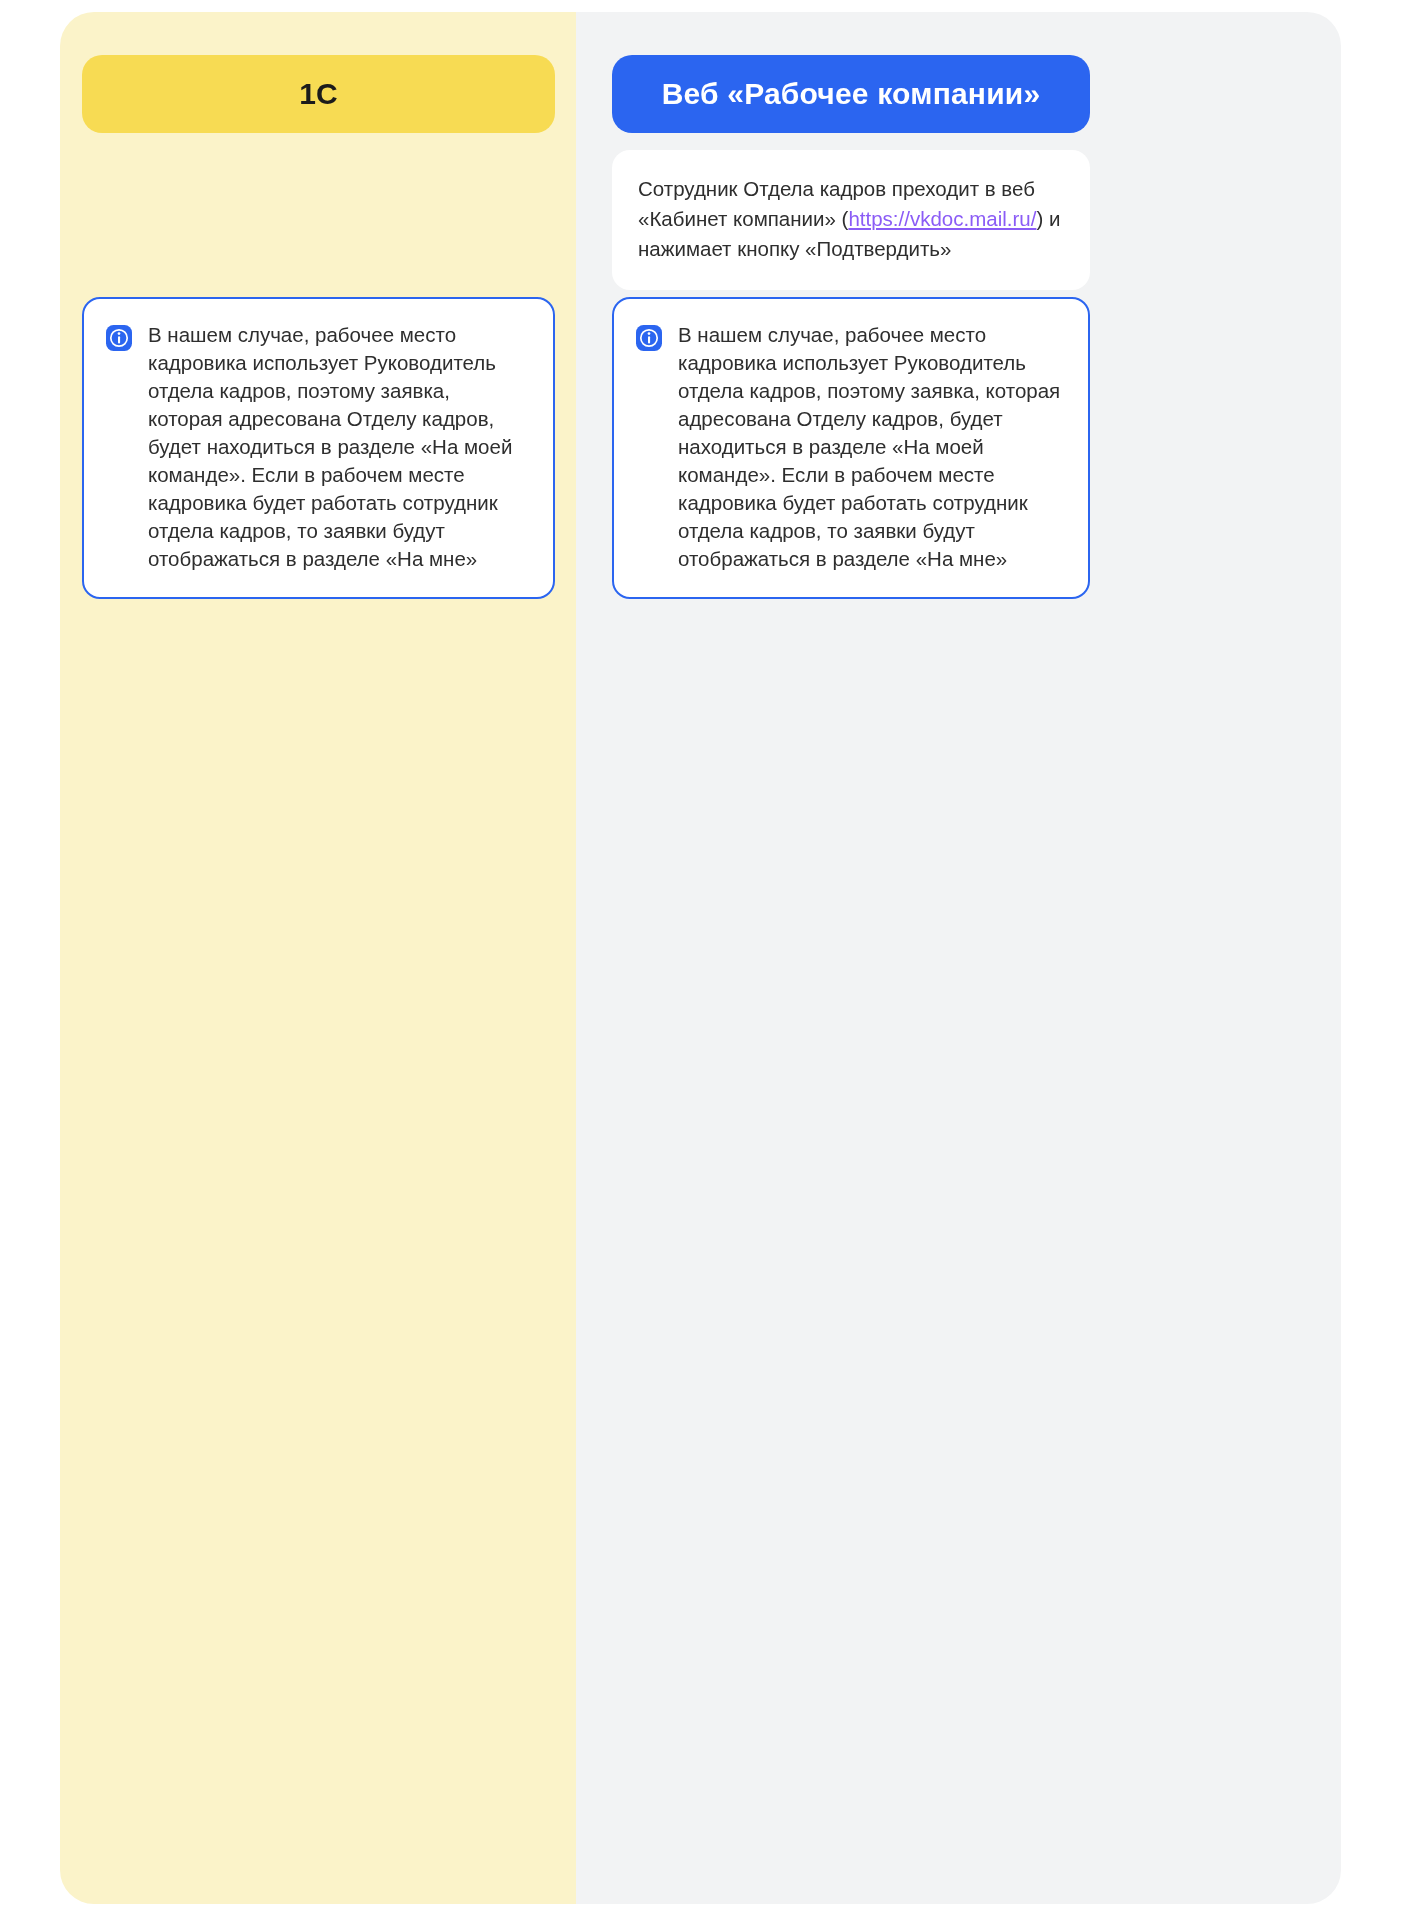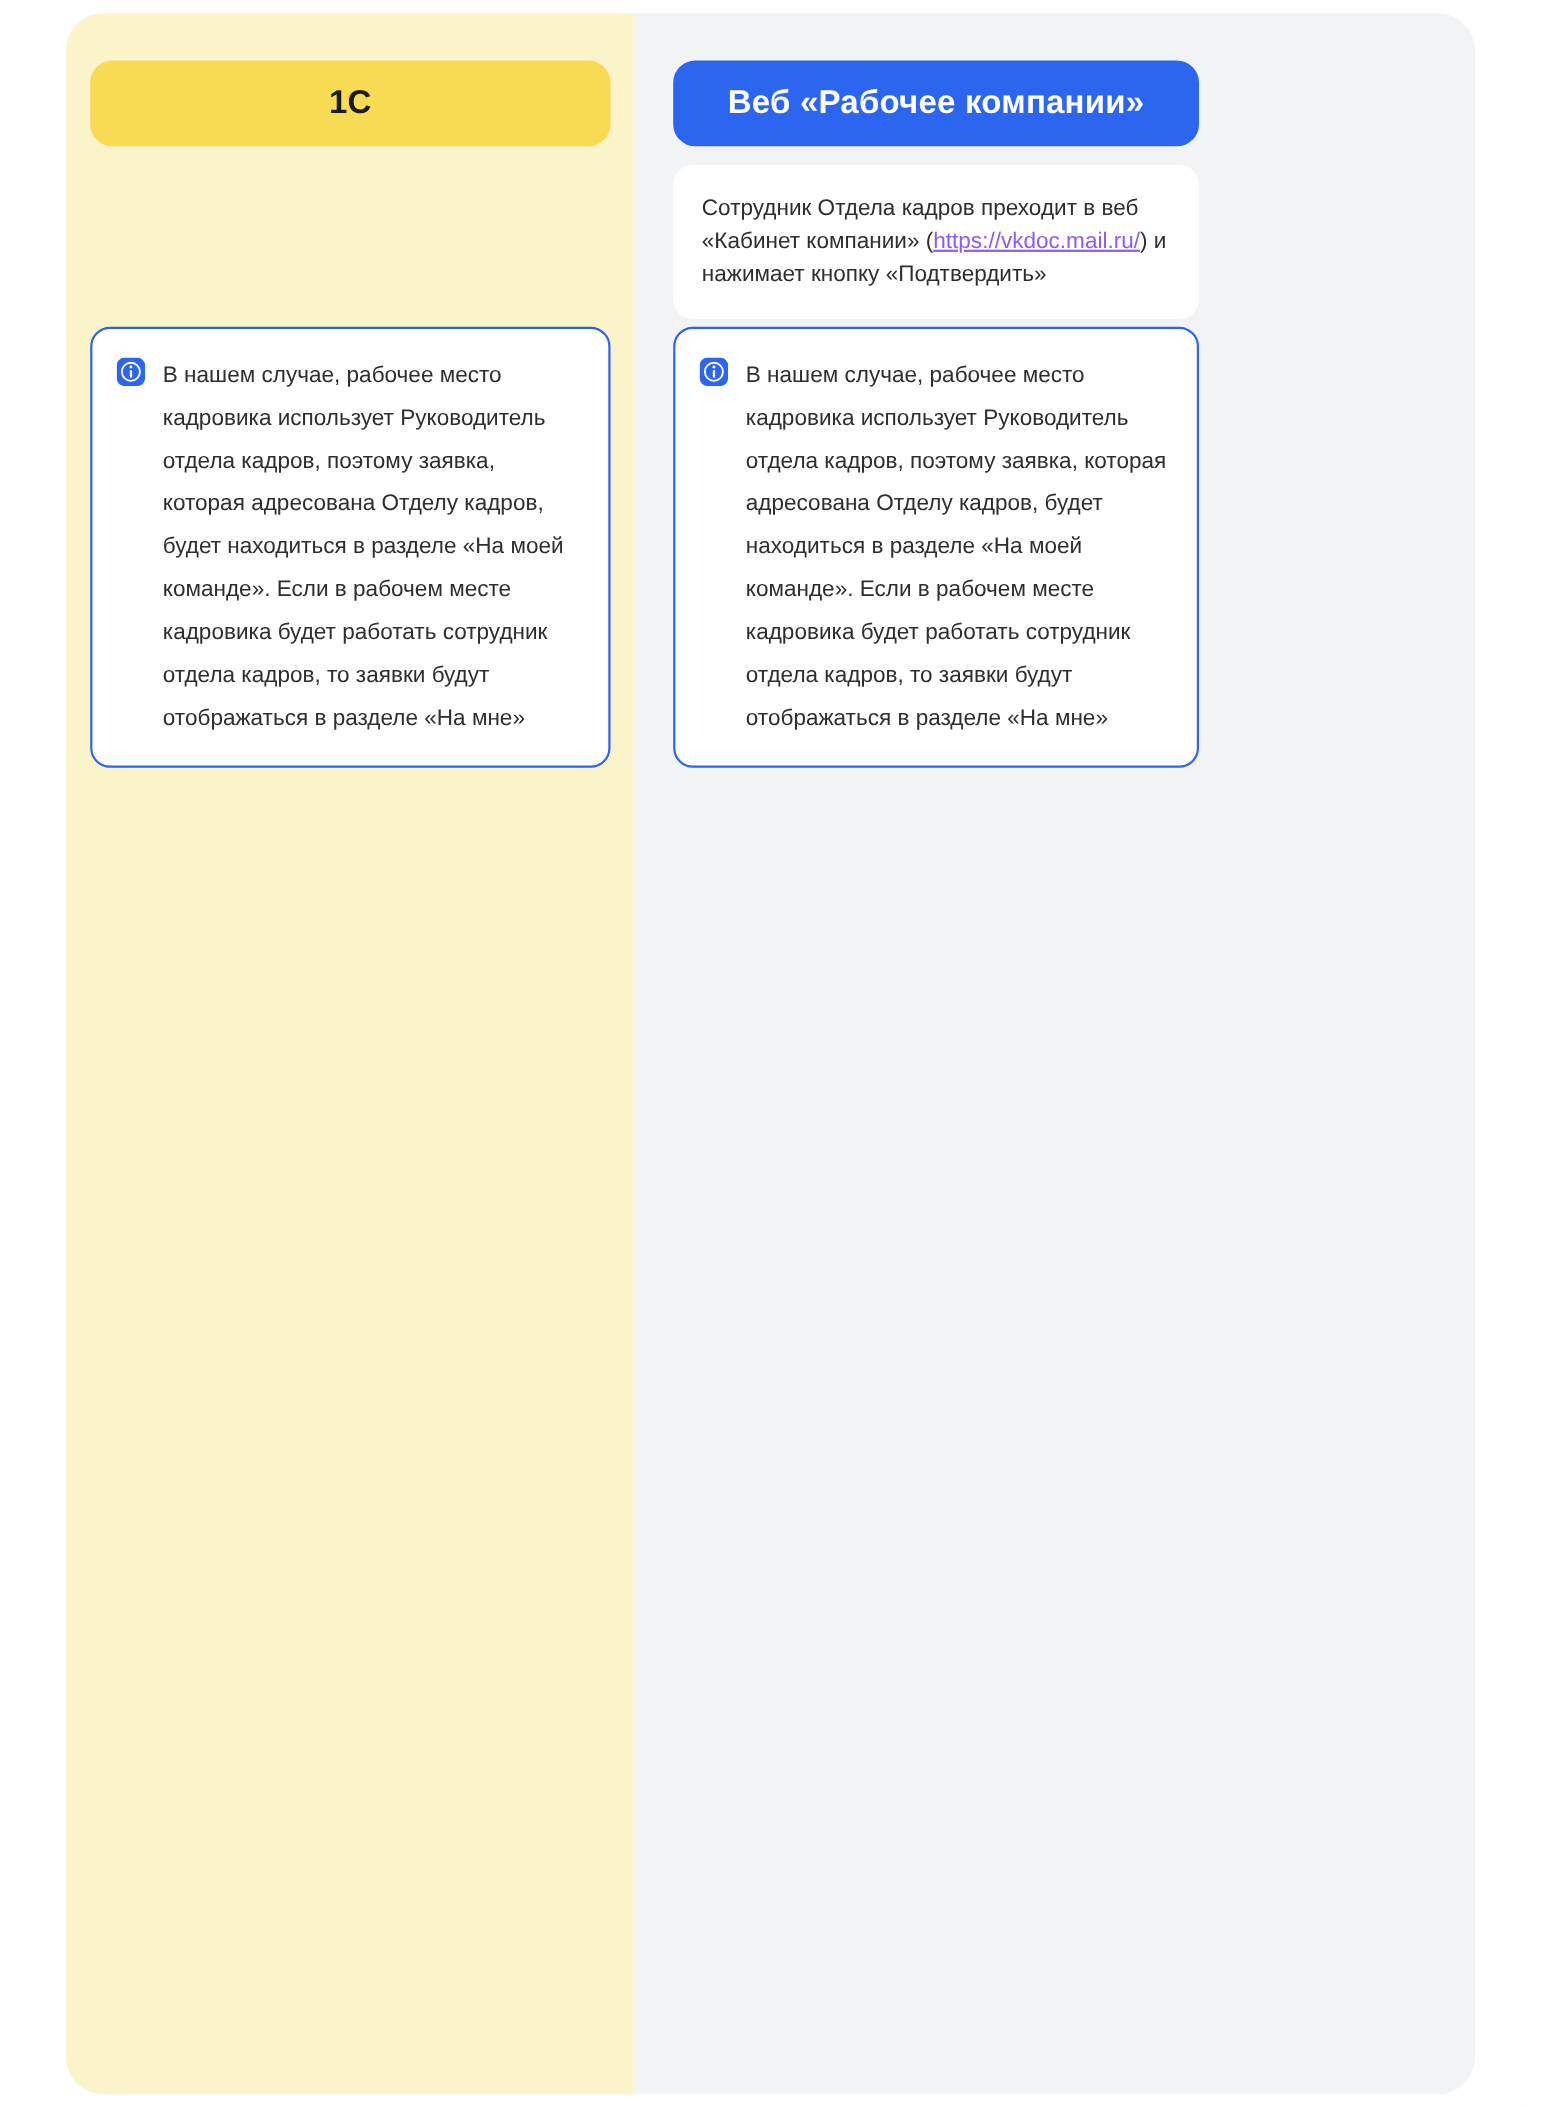--- a/index.html
+++ b/index.html
@@ -117,21 +117,21 @@
     display: flex;
     gap: 16px;
     align-items: flex-start;
   }
 
   .callout-left  { left: 22px; top: 285px; width: 473px; }
   .callout-right { left: 36px; top: 285px; width: 478px; }
 
   .callout p {
     font-size: 20.5px;
-    line-height: 39px;
+    line-height: 28px;
     color: #2E2E2E;
     flex: 1;
   }
 
   .info-icon {
     width: 26px;
     height: 26px;
     flex: 0 0 26px;
     margin-top: 4px;
   }

